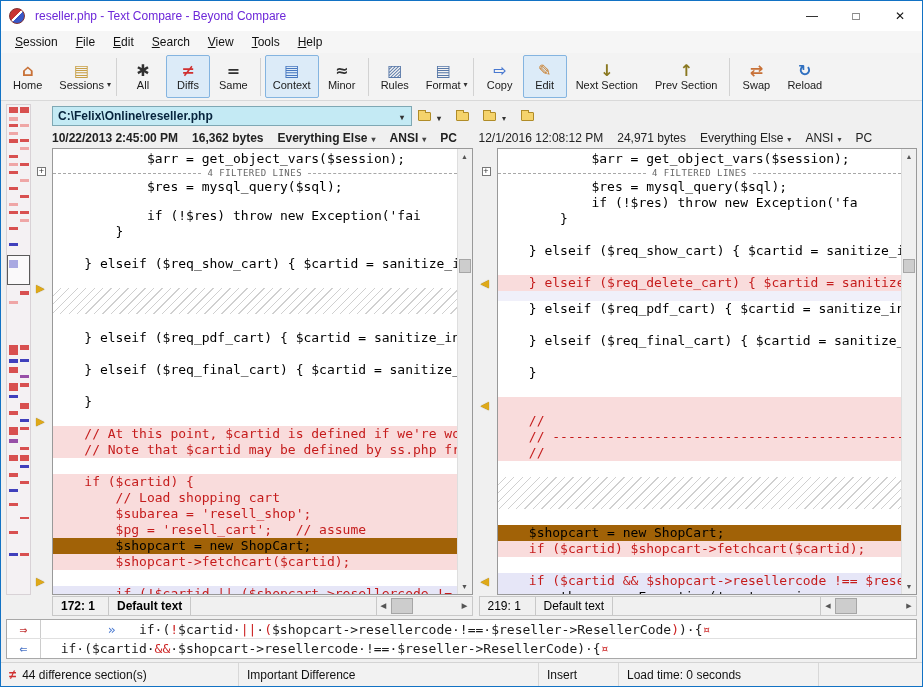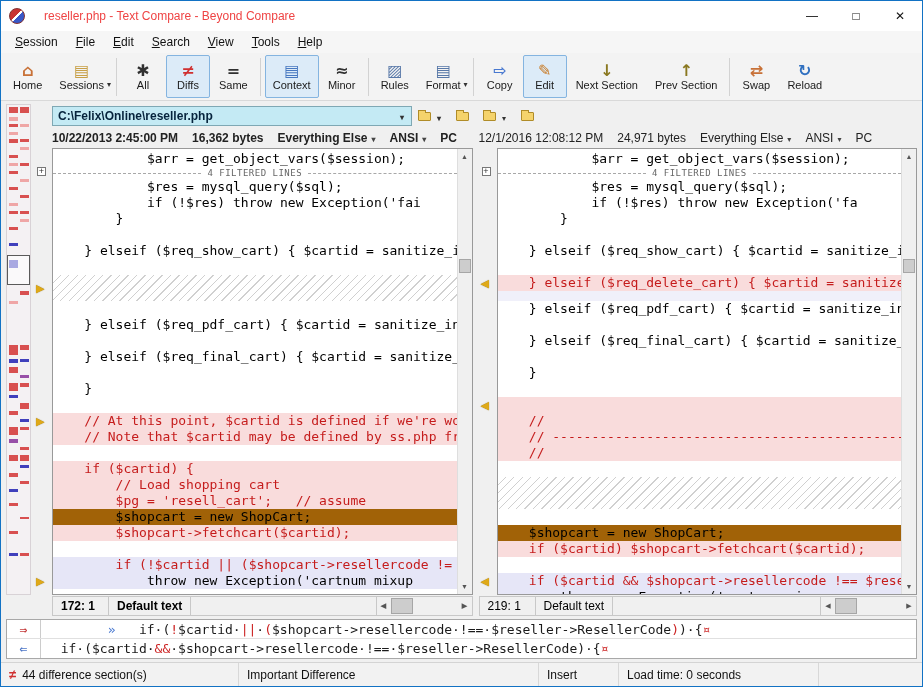--- a/index.html
+++ b/index.html
@@ -2,21 +2,21 @@
 <html><head>
 <meta charset="utf-8">
 <style>
   * { box-sizing: border-box; margin:0; padding:0; }
   html,body { width:923px; height:687px; background:#e8e8e8; font-family:"Liberation Sans",sans-serif; }
   .win { width:923px; height:687px; border:1px solid #1272c4; background:#f0f0f0; display:flex; flex-direction:column; overflow:hidden; }
 
   
   .titlebar { height:30px; background:#fff; display:flex; align-items:center; padding-left:8px; flex:none; }
   .app-logo { width:16px; height:16px; border-radius:50%; background:linear-gradient(135deg,#c83232 44%,#ffffff 44% 56%,#3858c8 56%); border:1px solid #803030; flex:none; }
-  .title { font-size:12px; color:#ef4444; margin-left:19px; flex:1; white-space:nowrap; overflow:hidden; }
+  .title { font-size:12px; color:#6d28d9; margin-left:10px; flex:1; white-space:nowrap; overflow:hidden; }
   .wbtns { display:flex; height:100%; }
   .wbtn { width:44px; display:flex; align-items:center; justify-content:center; font-size:12px; color:#111; }
 
   
   .menubar { height:22px; background:#f6f6f6; display:flex; align-items:center; padding-left:5px; flex:none; }
   .menu-item { font-size:12px; color:#111; padding:3px 9px; white-space:nowrap; }
 
   
   .toolbar { height:48px; background:#f3f3f3; border-bottom:1px solid #d9d9d9; display:flex; align-items:center; padding:0 4px; gap:1px; flex:none; }
   .tbtn { position:relative; display:flex; flex-direction:column; align-items:center; justify-content:center; min-width:44px; height:43px; padding:2px 7px 1px 7px; border:1px solid transparent; border-radius:2px; }
@@ -289,38 +289,39 @@
               <span class="marker plus" style="top: 19px;"></span>
               <span class="marker ar" style="top: 133px;"></span>
               <span class="marker ar" style="top: 266px;"></span>
               <span class="marker ar" style="top: 426px;"></span>
             </div>
           <div class="panebox">
             <div class="codecol" id="code-left">
                 <div class="ln norm" style="height: 16px;">            $arr = get_object_vars($session);</div>
                 <div class="ln filtered" style="height: 12px;"><i class="frule"></i><span class="flabel">4 FILTERED LINES</span><i class="frule"></i></div>
                 <div class="ln norm" style="height: 16px;">            $res = mysql_query($sql);</div>
-                <div class="ln norm" style="height: 16px;">            if (!$res) throw new Exception('fai</div>
+                <div class="ln norm" style="height: 16px; margin-top: 13px;">            if (!$res) throw new Exception('fai</div>
                 <div class="ln norm" style="height: 16px;">        }</div>
                 <div class="ln blank" style="height: 16px;"></div>
                 <div class="ln norm" style="height: 16px;">    } elseif ($req_show_cart) { $cartid = sanitize_int(</div>
                 <div class="ln blank" style="height: 16px;"></div>
                 <div class="ln gap" style="height: 26px;"></div>
                 <div class="ln blank" style="height: 16px;"></div>
                 <div class="ln norm" style="height: 16px;">    } elseif ($req_pdf_cart) { $cartid = sanitize_int($</div>
                 <div class="ln blank" style="height: 16px;"></div>
                 <div class="ln norm" style="height: 16px;">    } elseif ($req_final_cart) { $cartid = sanitize_int</div>
                 <div class="ln blank" style="height: 16px;"></div>
                 <div class="ln norm" style="height: 16px;">    }</div>
                 <div class="ln blank" style="height: 16px;"></div>
                 <div class="ln red" style="height: 16px;">    // At this point, $cartid is defined if we're worki</div>
                 <div class="ln red" style="height: 16px;">    // Note that $cartid may be defined by ss.php from</div>
                 <div class="ln blank" style="height: 16px;"></div>
                 <div class="ln red" style="height: 16px;">    if ($cartid) {</div>
                 <div class="ln red" style="height: 16px;">        // Load shopping cart</div>
+                <div class="ln red" style="height: 16px;">        $subarea = 'resell_shop';</div>
                 <div class="ln red" style="height: 16px;">        $pg = 'resell_cart';   // assume</div>
                 <div class="ln pinkk" style="height: 16px;">        $shopcart = new ShopCart;</div>
                 <div class="ln red" style="height: 16px;">        $shopcart-&gt;fetchcart($cartid);</div>
                 <div class="ln blank" style="height: 16px;"></div>
                 <div class="ln selred" style="height: 16px;">        if (!$cartid || ($shopcart-&gt;resellercode !=</div>
                 <div class="ln selk" style="height: 16px;">            throw new Exception('cartnum mixup</div>
               </div>
             <div class="vscroll">
               <span class="sarr up"></span>
               <div class="strack">

